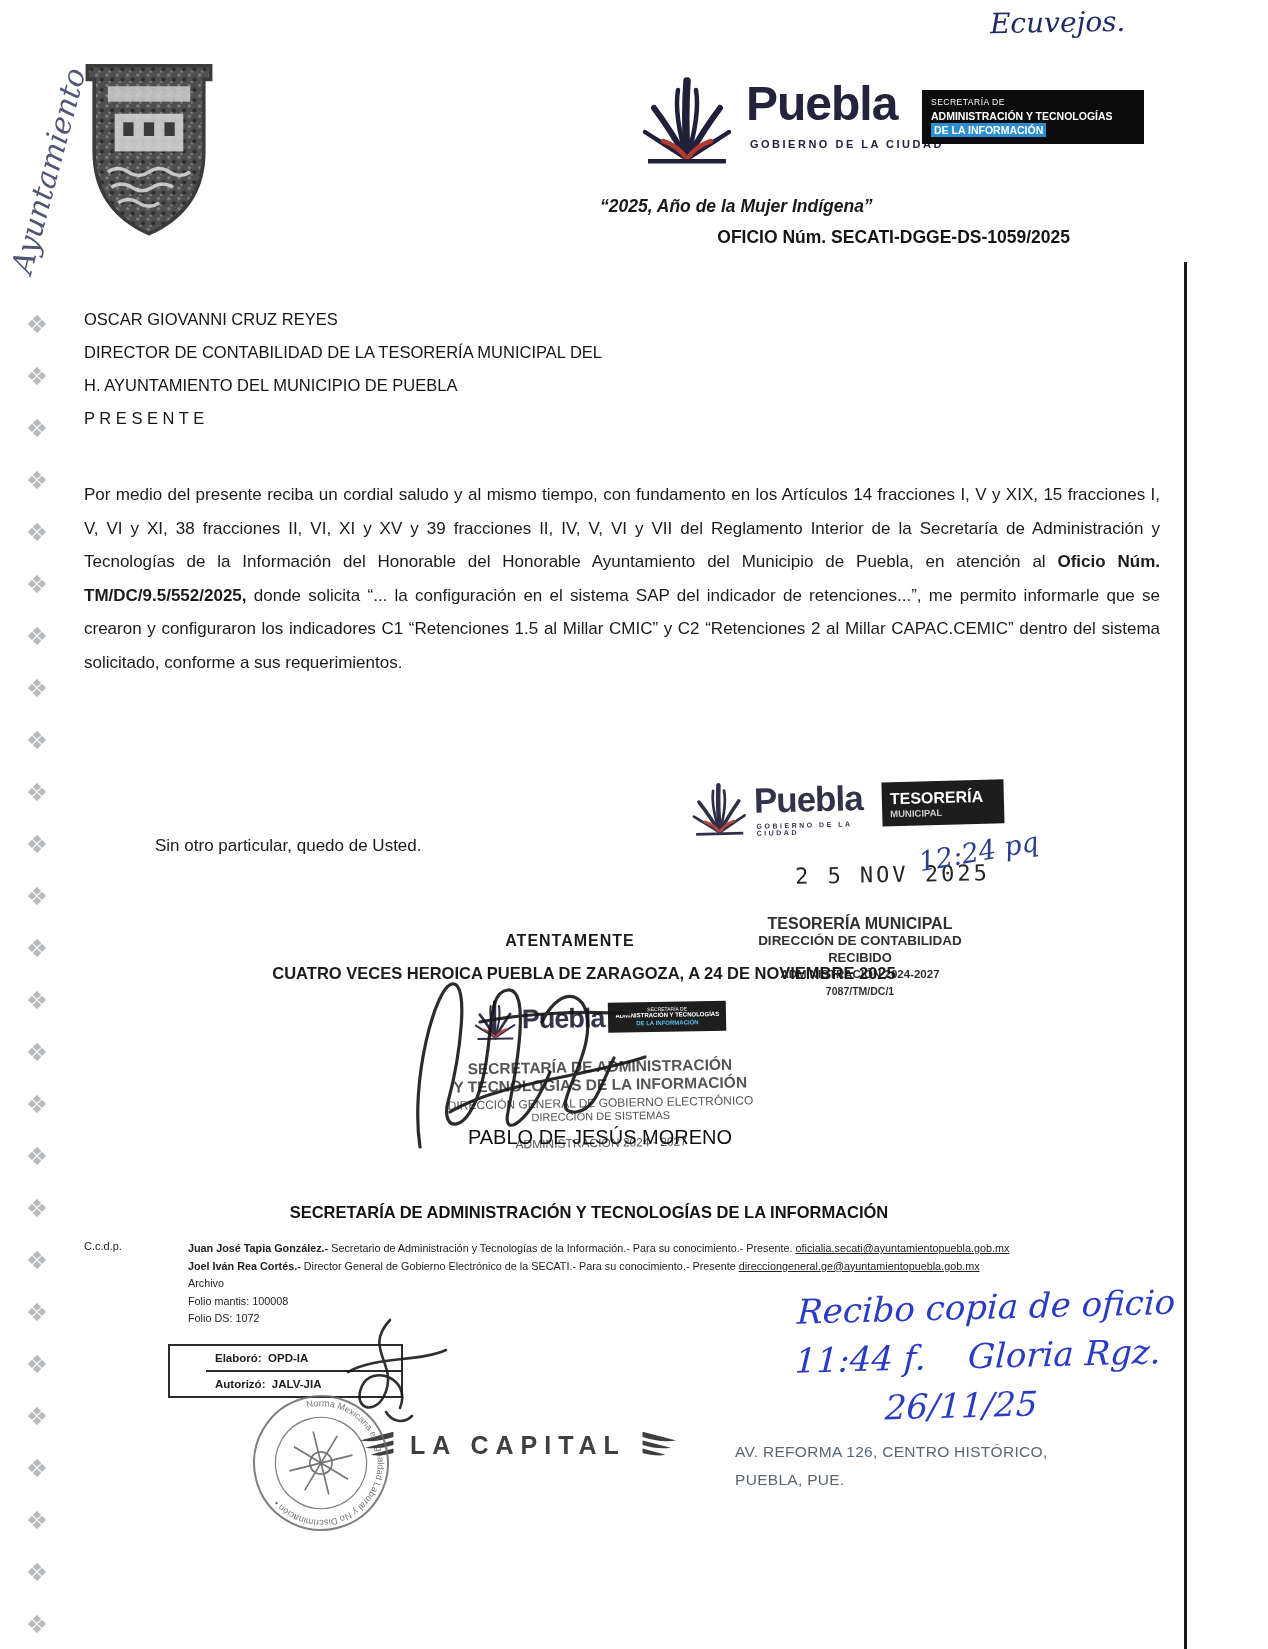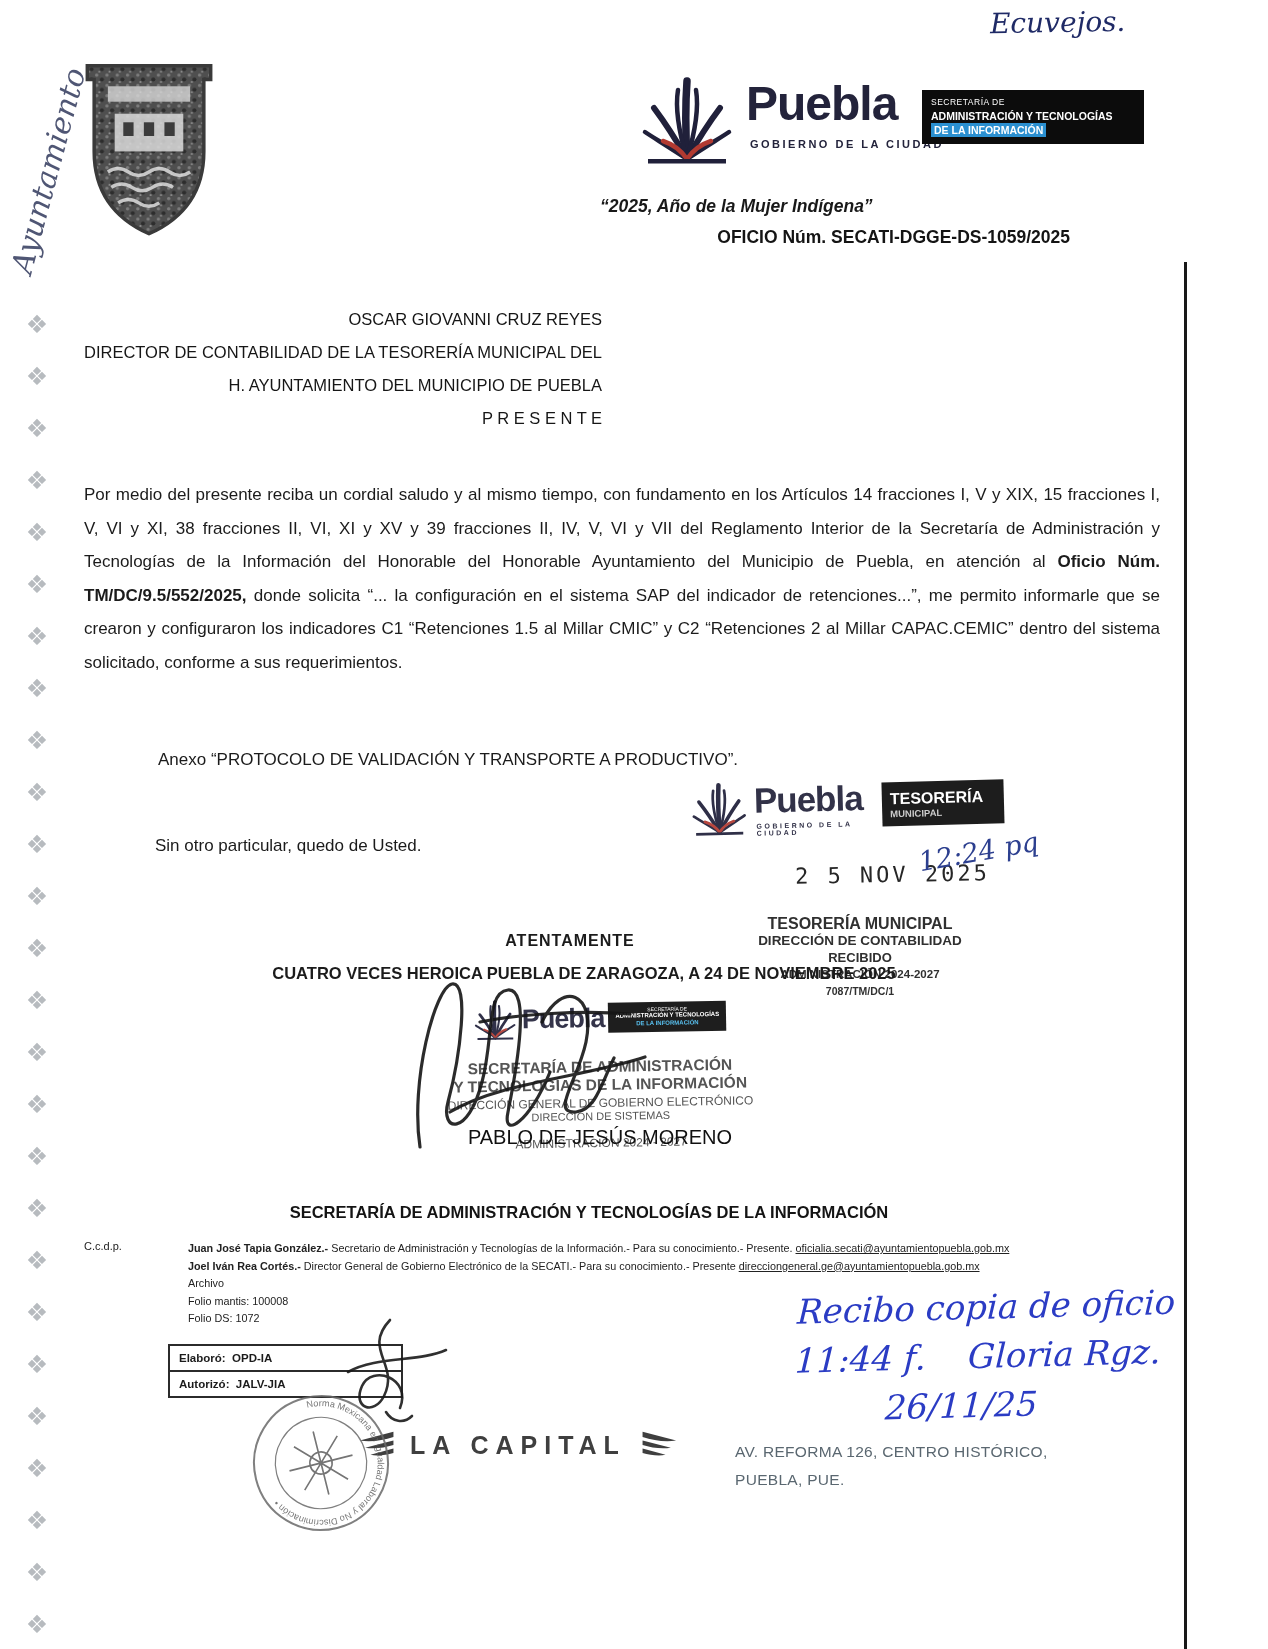--- a/index.html
+++ b/index.html
@@ -131,32 +131,31 @@
     <div class="abs badge" style="left:294px; top:18px; width:222px; height:54px; padding:5px 9px; line-height:1.35;">
       <span style="font-size:8.5px; letter-spacing:.5px;">SECRETARÍA DE</span>
       <span style="font-size:10.5px; font-weight:bold;">ADMINISTRACIÓN Y TECNOLOGÍAS</span>
       <span style="font-size:10.5px; font-weight:bold; color:#fff; background:#2a8fd0; align-self:flex-start; padding:0 3px;">DE LA INFORMACIÓN</span>
     </div>
   </div>
 
   <div class="abs" style="left:600px; top:196px; width:470px; text-align:left; font-size:17.5px; font-style:italic; font-weight:600; color:#191919;">“2025, Año de la Mujer Indígena”</div>
   <div class="abs" style="left:600px; top:227px; width:470px; text-align:right; font-size:17.5px; font-weight:bold; color:#141414;">OFICIO Núm. SECATI-DGGE-DS-1059/2025</div>
 
-  <div class="abs recipient" style="left:84px; top:303px;text-align:right;">
+  <div class="abs recipient" style="left:84px; top:303px;">
     <div>OSCAR GIOVANNI CRUZ REYES</div>
     <div>DIRECTOR DE CONTABILIDAD DE LA TESORERÍA MUNICIPAL DEL</div>
     <div>H. AYUNTAMIENTO DEL MUNICIPIO DE PUEBLA</div>
     <div>P R E S E N T E</div>
   </div>
 
   <div id="body-par" class="abs" style="left:84px; top:478px; width:1076px;">
     <span>Por medio del presente reciba un cordial saludo y al mismo tiempo, con fundamento en los Artículos 14 fracciones I, V y XIX, 15 fracciones I, V, VI y XI, 38 fracciones II, VI, XI y XV y 39 fracciones II, IV, V, VI y VII del Reglamento Interior de la Secretaría de Administración y Tecnologías de la Información del Honorable del Honorable Ayuntamiento del Municipio de Puebla, en atención al </span><b>Oficio Núm. TM/DC/9.5/552/2025,</b><span> donde solicita “... la configuración en el sistema SAP del indicador de retenciones...”, me permito informarle que se crearon y configuraron los indicadores C1 “Retenciones 1.5 al Millar CMIC” y C2 “Retenciones 2 al Millar CAPAC.CEMIC” dentro del sistema solicitado, conforme a sus requerimientos.</span>
   </div>
 
-  <div class="abs" style="left:158px; top:750px; font-size:17px;">Anexo “PROTOCOLO DE VALIDACIÓN Y TRANSPORTE A PRODUCTIVO”.</div>
 
   <div class="abs" style="left:688px; top:776px; width:350px; transform:rotate(-1.5deg); opacity:.93; display:flex; align-items:center; gap:4px;">
     <svg width="62" height="58" viewBox="0 0 64 64">
         <use href="#agave"></use>
       </svg>
     <div style="position:relative; width:124px; height:58px;">
       <div class="abs brandword" style="left:0; top:2px; font-size:35px;">Puebla</div>
       <div class="abs brandsub" style="left:2px; top:44px; font-size:7px;">GOBIERNO DE LA CIUDAD</div>
     </div>
     <div class="badge" style="width:122px; height:44px; padding:4px 8px;">
@@ -219,21 +218,21 @@
       <b>Juan José Tapia González.-</b><span> Secretario de Administración y Tecnologías de la Información.- Para su conocimiento.- Presente. </span><span class="email">oficialia.secati@ayuntamientopuebla.gob.mx</span>
     </div>
     <div>
       <b>Joel Iván Rea Cortés.-</b><span> Director General de Gobierno Electrónico de la SECATI.- Para su conocimiento.- Presente </span><span class="email">direcciongeneral.ge@ayuntamientopuebla.gob.mx</span>
     </div>
     <div>Archivo</div>
     <div>Folio mantis: 100008</div>
     <div>Folio DS: 1072</div>
   </div>
 
-  <div id="approval-table" class="abs" style="left:168px; top:1344px;">
+  <div id="approval-table" class="abs" style="left:168px; top:1344px;padding-left:36px;">
     <div class="row">
       <b>Elaboró:</b>&nbsp;
       <b>OPD-IA</b>
     </div>
     <div class="row">
       <b>Autorizó:</b>&nbsp;
       <b>JALV-JIA</b>
     </div>
   </div>
 

